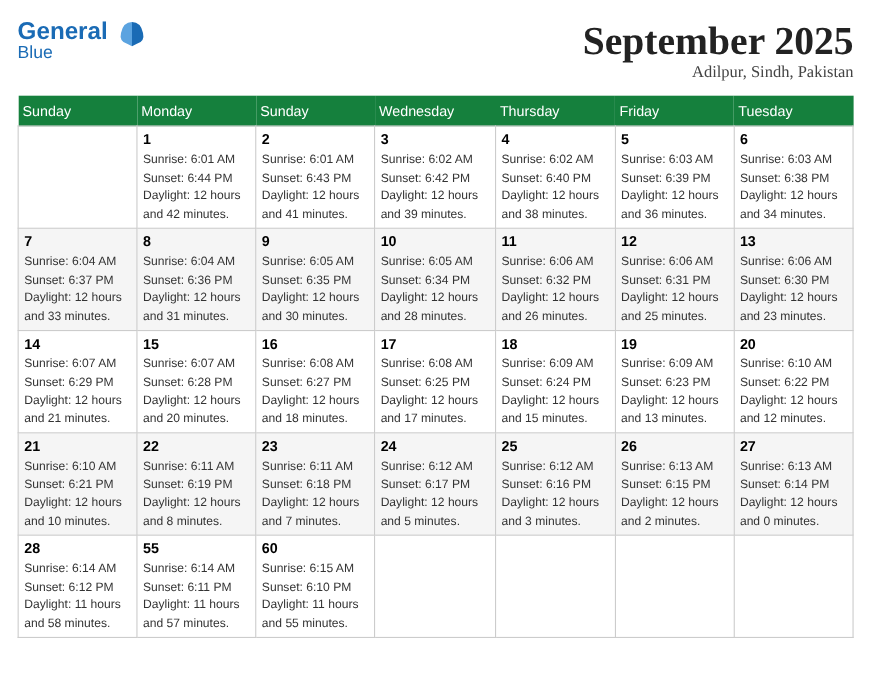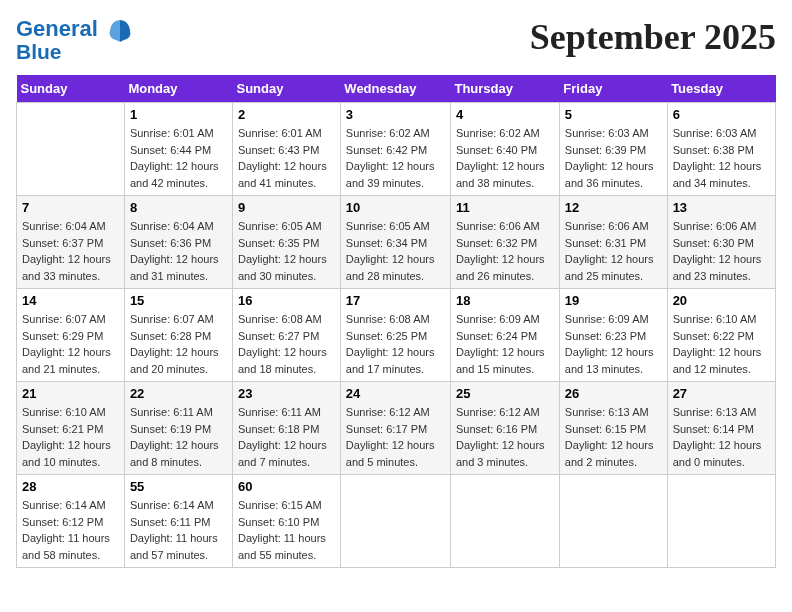--- a/index.html
+++ b/index.html
@@ -45,26 +45,26 @@
     .location {
       font-size: 15px;
       color: #444;
     }
     table {
       width: 100%;
       border-collapse: collapse;
       font-size: 11px;
     }
     thead th {
-      background-color: #6d28d9;
+      background-color: #15803d;
       color: #fff;
       padding: 6px 4px;
       text-align: left;
       font-size: 13px;
-      font-weight: bold;
+      font-weight: normal;
     }
     tbody td {
       border: 1px solid #ccc;
       vertical-align: top;
       padding: 4px 5px;
       width: 113px;
       min-height: 80px;
     }
     .day-num {
       font-weight: bold;
@@ -95,27 +95,28 @@
     <div>
       <div style="display:flex;align-items:center;">
         <div class="logo-text">
           <span>General</span>
           <svg class="logo-icon" viewBox="0 0 28 28" style="display:inline-block;vertical-align:middle;margin-left:2px;">
             <path d="M14 4 Q22 4 24 14 Q26 22 18 24 L14 26 L14 4Z" fill="#1a6bb5"></path>
             <path d="M14 4 Q6 4 4 14 Q2 22 10 24 L14 26 L14 4Z" fill="#5ba3e0"></path>
           </svg>
         </div>
       </div>
-      <div class="logo-text" style="color:#1a6bb5;font-size:21px;font-weight:bold;margin-top:-4px;">
+      <div class="logo-text" style="color:#1a6bb5;font-size:16px;font-weight:normal;margin-top:-4px;">
         <span>Blue</span>
       </div>
     </div>
   </div>
   <div class="title-block">
     <div class="month-title">September 2025</div>
+    <div class="location">Adilpur, Sindh, Pakistan</div>
   </div>
 </div>
 
 <table>
   <thead>
     <tr>
     <th>Sunday</th>
         <th>Monday</th>
         <th>Sunday</th>
         <th>Wednesday</th>

